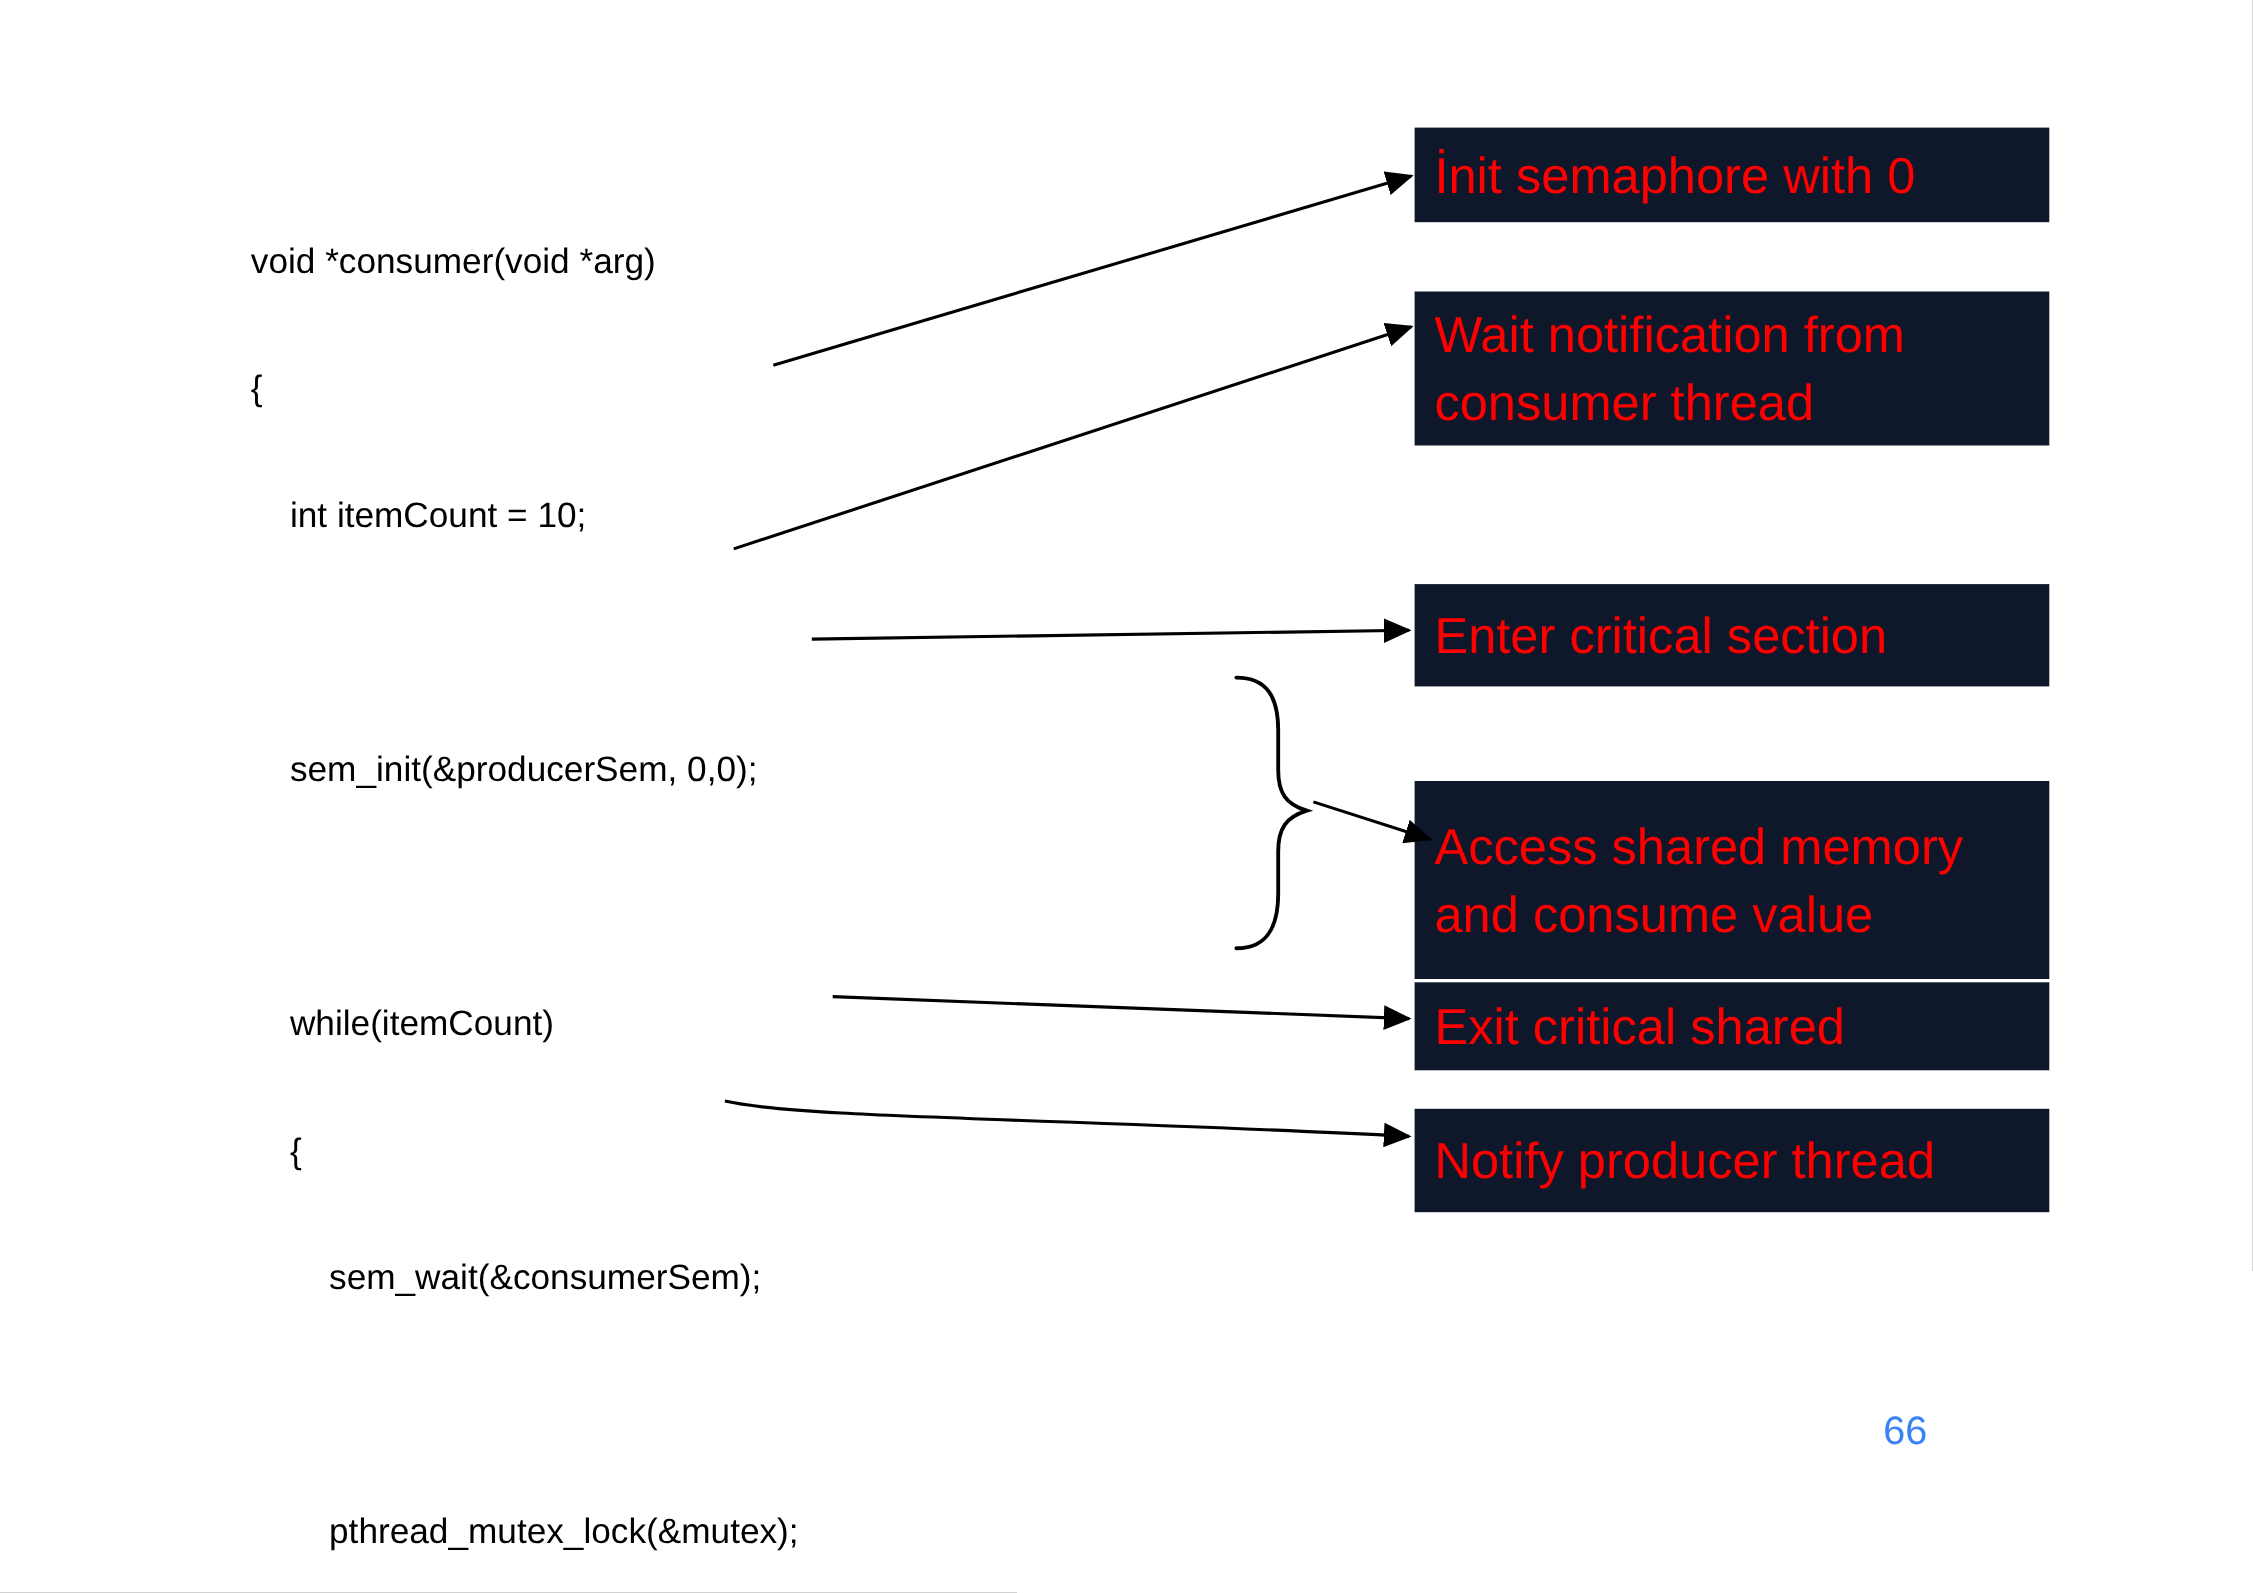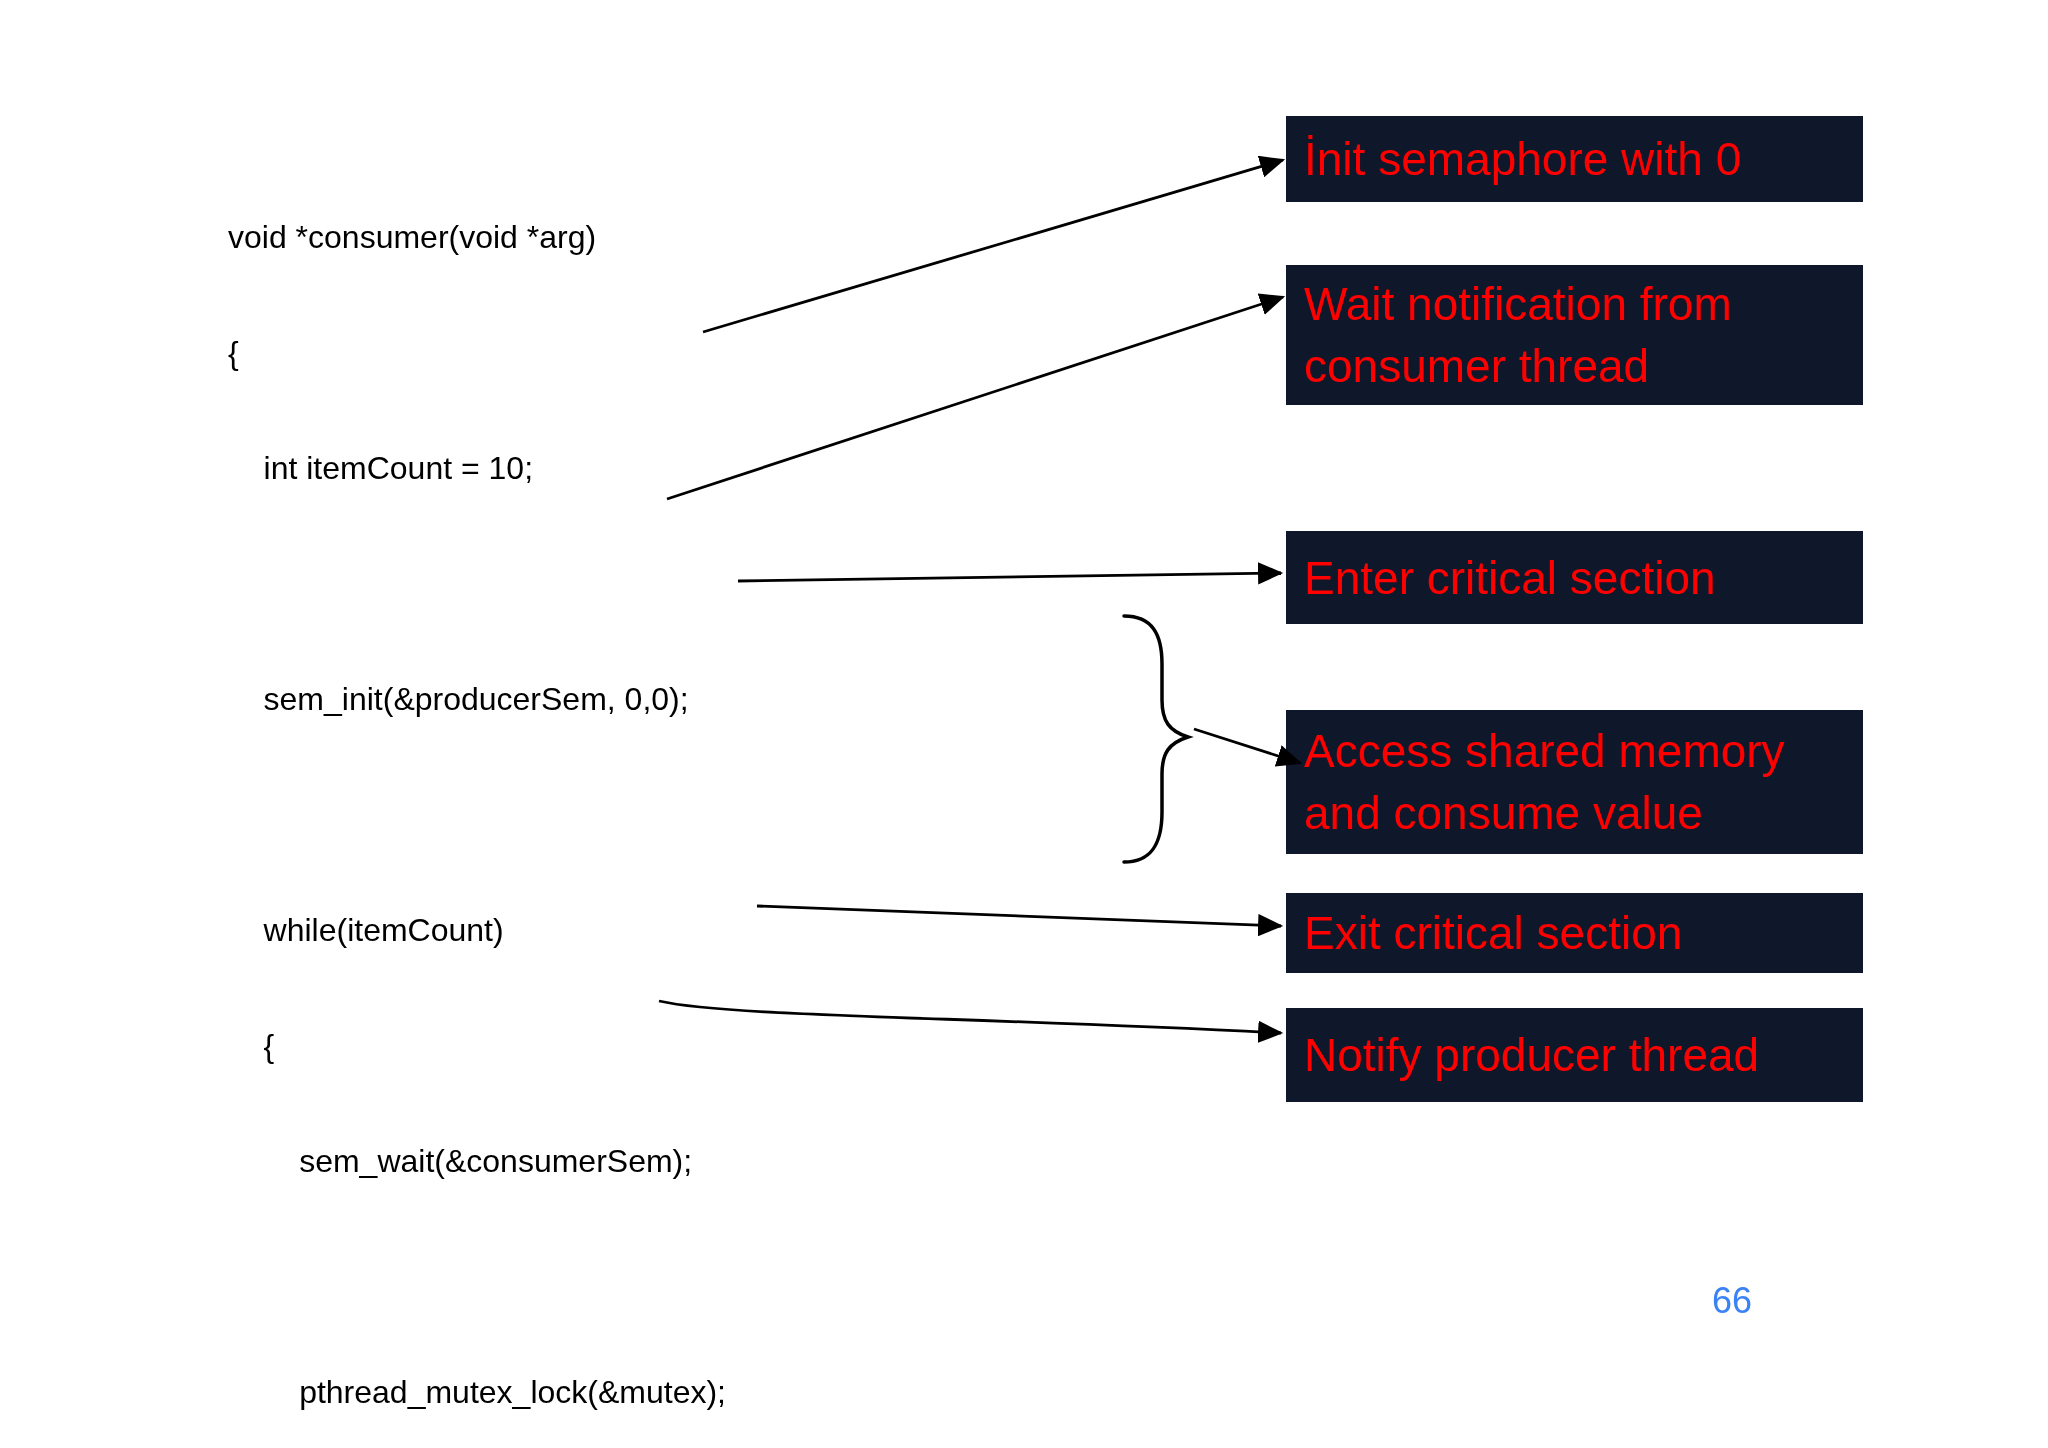--- a/index.html
+++ b/index.html
@@ -90,26 +90,26 @@
       <span class="bl"></span>
   </div>
   <div class="ybox" style="top:230px;height:140px;margin-top:35px;">
     <span class="bl">Wait notification from</span>
       <span class="bl">consumer thread</span>
   </div>
   <div class="ybox" style="top:531px;height:93px;">
     <span class="bl">Enter critical section</span>
       <span class="bl"></span>
   </div>
-  <div class="ybox" style="top:710px;height:144px;">
+  <div class="ybox" style="top:710px;height:180px;">
     <span class="bl">Access shared memory</span>
       <span class="bl">and consume value</span>
   </div>
   <div class="ybox" style="top:893px;height:80px;">
-    <span class="bl">Exit critical section</span>
+    <span class="bl">Exit critical shared</span>
       <span class="bl"></span>
   </div>
   <div class="ybox" style="top:1008px;height:94px;">
     <span class="bl">Notify producer thread</span>
       <span class="bl"></span>
   </div>
 
   <svg id="arrow-layer" viewBox="0 0 2048 1448" xmlns="http://www.w3.org/2000/svg">
     <defs>
       <marker id="ah" markerWidth="10" markerHeight="8" refX="8.2" refY="4" orient="auto" markerUnits="strokeWidth">

